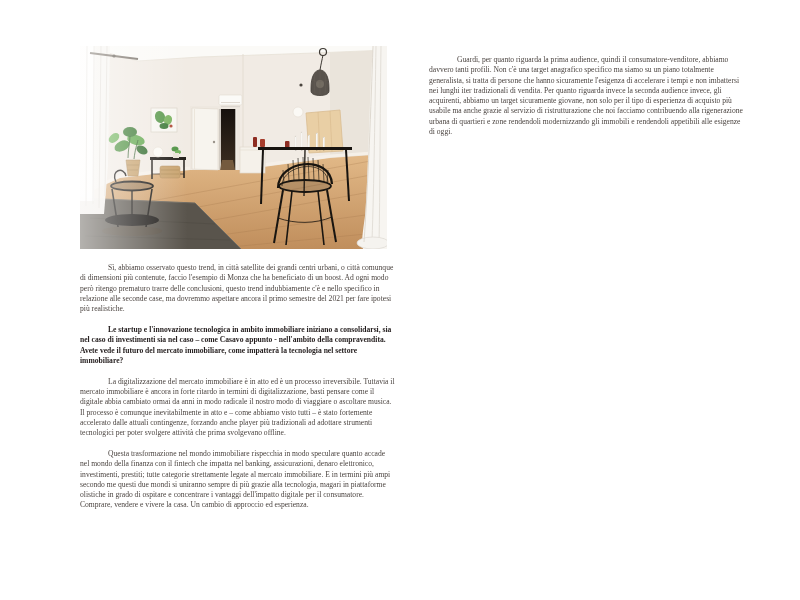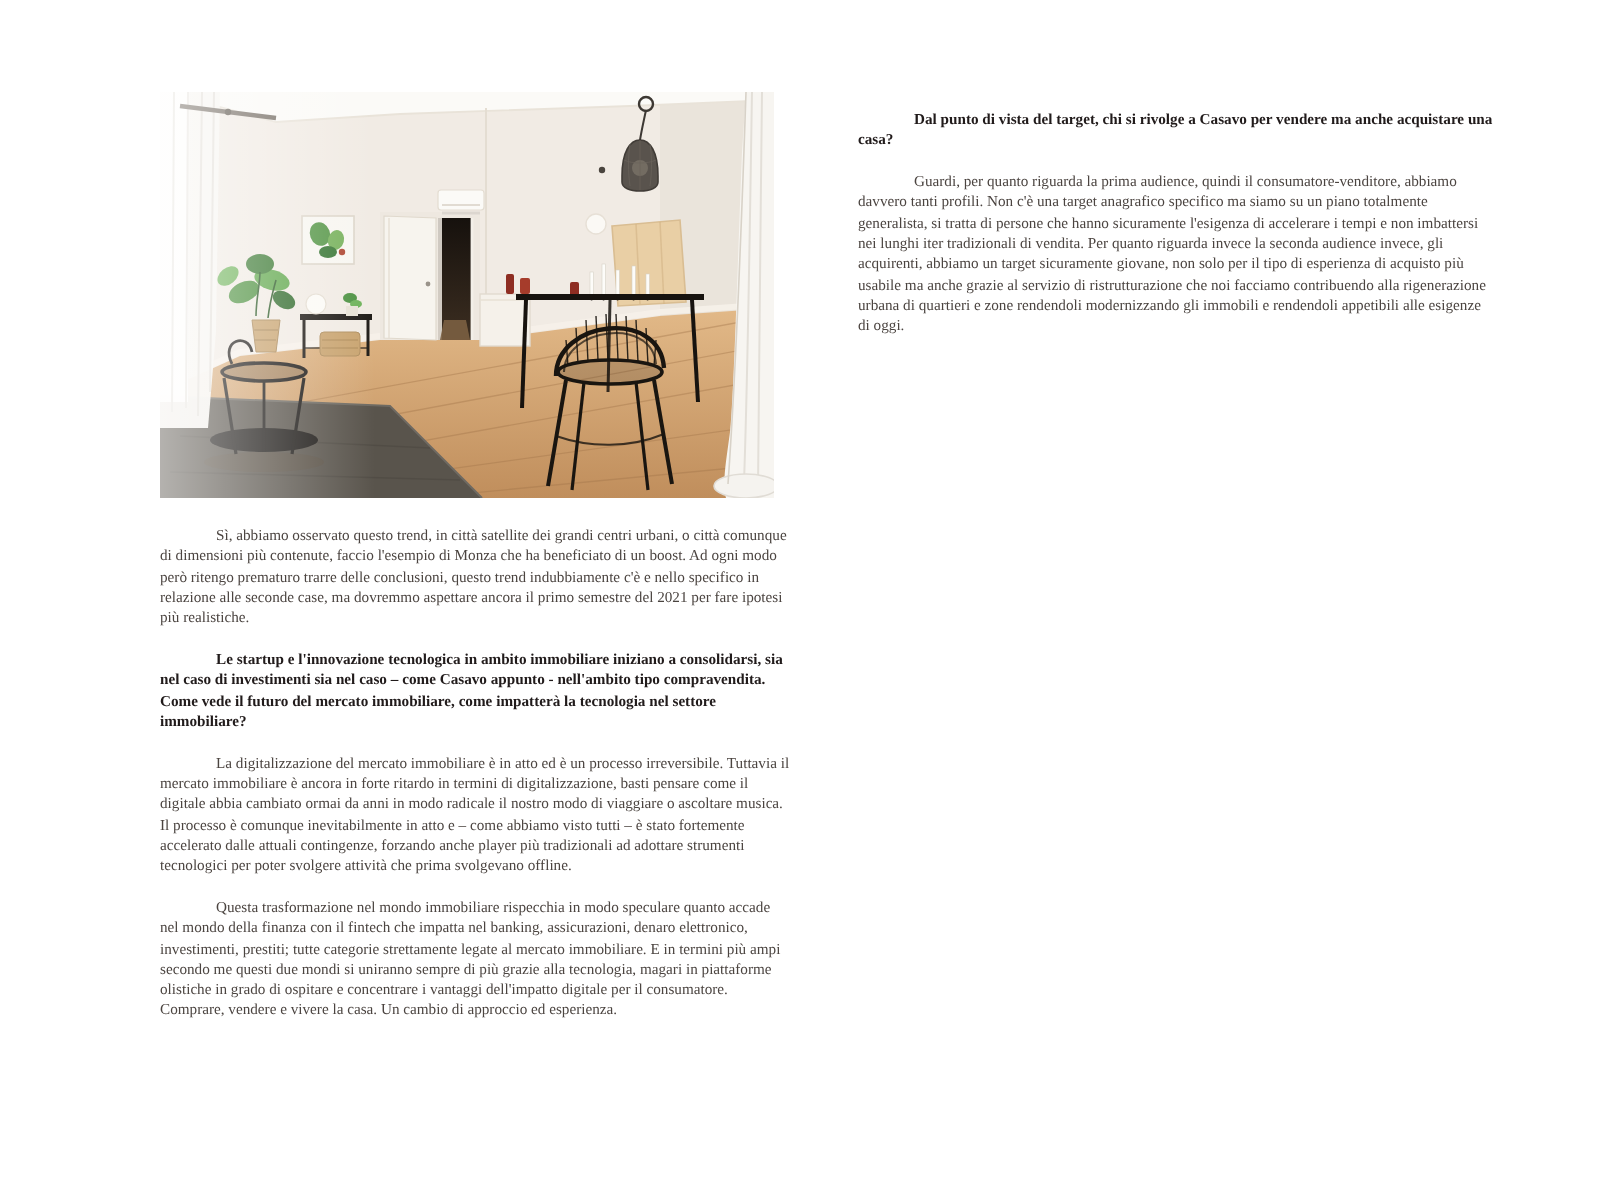--- a/index.html
+++ b/index.html
@@ -222,23 +222,22 @@
         <path class="f-curtain" d="M293,0 L307,0 L307,203 L283,203 C281,196 283,185 285,170 C287,150 289,80 291,30 Z"></path>
         <path d="M296,0 C295,60 294,140 292,195 M301,0 C300,70 300,150 299,198" fill="none" stroke="#e3dfd8" stroke-width="1"></path>
         <ellipse cx="293" cy="197" rx="16" ry="6" fill="#f5f3ef" stroke="#e0dcd5" stroke-width="0.8"></ellipse>
         <path d="M293,0 C291,60 288,140 284,196" fill="none" stroke="#d8d2c8" stroke-width="0.8"></path>
       </g>
 
       <rect x="0" y="0" width="307" height="203" fill="url(#lightG)"></rect>
     </svg>
 
     <p class="a">Sì, abbiamo osservato questo trend, in città satellite dei grandi centri urbani, o città comunque di dimensioni più contenute, faccio l'esempio di Monza che ha beneficiato di un boost. Ad ogni modo però ritengo prematuro trarre delle conclusioni, questo trend indubbiamente c'è e nello specifico in relazione alle seconde case, ma dovremmo aspettare ancora il primo semestre del 2021 per fare ipotesi più realistiche.</p>
-    <p class="q">Le startup e l'innovazione tecnologica in ambito immobiliare iniziano a consolidarsi, sia nel caso di investimenti sia nel caso – come Casavo appunto - nell'ambito tipo compravendita. Come vede il futuro del mercato immobiliare, come impatterà la tecnologia nel settore immobiliare?</p>
+    <p class="q">Le startup e l'innovazione tecnologica in ambito immobiliare iniziano a consolidarsi, sia nel caso di investimenti sia nel caso – come Casavo appunto - nell'ambito della compravendita. Avete vede il futuro del mercato immobiliare, come impatterà la tecnologia nel settore immobiliare?</p>
     <p class="a">La digitalizzazione del mercato immobiliare è in atto ed è un processo irreversibile. Tuttavia il mercato immobiliare è ancora in forte ritardo in termini di digitalizzazione, basti pensare come il digitale abbia cambiato ormai da anni in modo radicale il nostro modo di viaggiare o ascoltare musica. Il processo è comunque inevitabilmente in atto e – come abbiamo visto tutti – è stato fortemente accelerato dalle attuali contingenze, forzando anche player più tradizionali ad adottare strumenti tecnologici per poter svolgere attività che prima svolgevano offline.</p>
     <p class="a">Questa trasformazione nel mondo immobiliare rispecchia in modo speculare quanto accade nel mondo della finanza con il fintech che impatta nel banking, assicurazioni, denaro elettronico, investimenti, prestiti; tutte categorie strettamente legate al mercato immobiliare. E in termini più ampi secondo me questi due mondi si uniranno sempre di più grazie alla tecnologia, magari in piattaforme olistiche in grado di ospitare e concentrare i vantaggi dell'impatto digitale per il consumatore. Comprare, vendere e vivere la casa. Un cambio di approccio ed esperienza.</p>
   </div>
 
   <div class="col col-right">
-    <p class="q">Dal punto di vista del target, chi si rivolge a Casavo per vendere ma anche acquistare una casa?</p>
     <p class="a">Guardi, per quanto riguarda la prima audience, quindi il consumatore-venditore, abbiamo davvero tanti profili. Non c'è una target anagrafico specifico ma siamo su un piano totalmente generalista, si tratta di persone che hanno sicuramente l'esigenza di accelerare i tempi e non imbattersi nei lunghi iter tradizionali di vendita. Per quanto riguarda invece la seconda audience invece, gli acquirenti, abbiamo un target sicuramente giovane, non solo per il tipo di esperienza di acquisto più usabile ma anche grazie al servizio di ristrutturazione che noi facciamo contribuendo alla rigenerazione urbana di quartieri e zone rendendoli modernizzando gli immobili e rendendoli appetibili alle esigenze di oggi.</p>
   </div>
 
 </div>
 
 </body></html>

